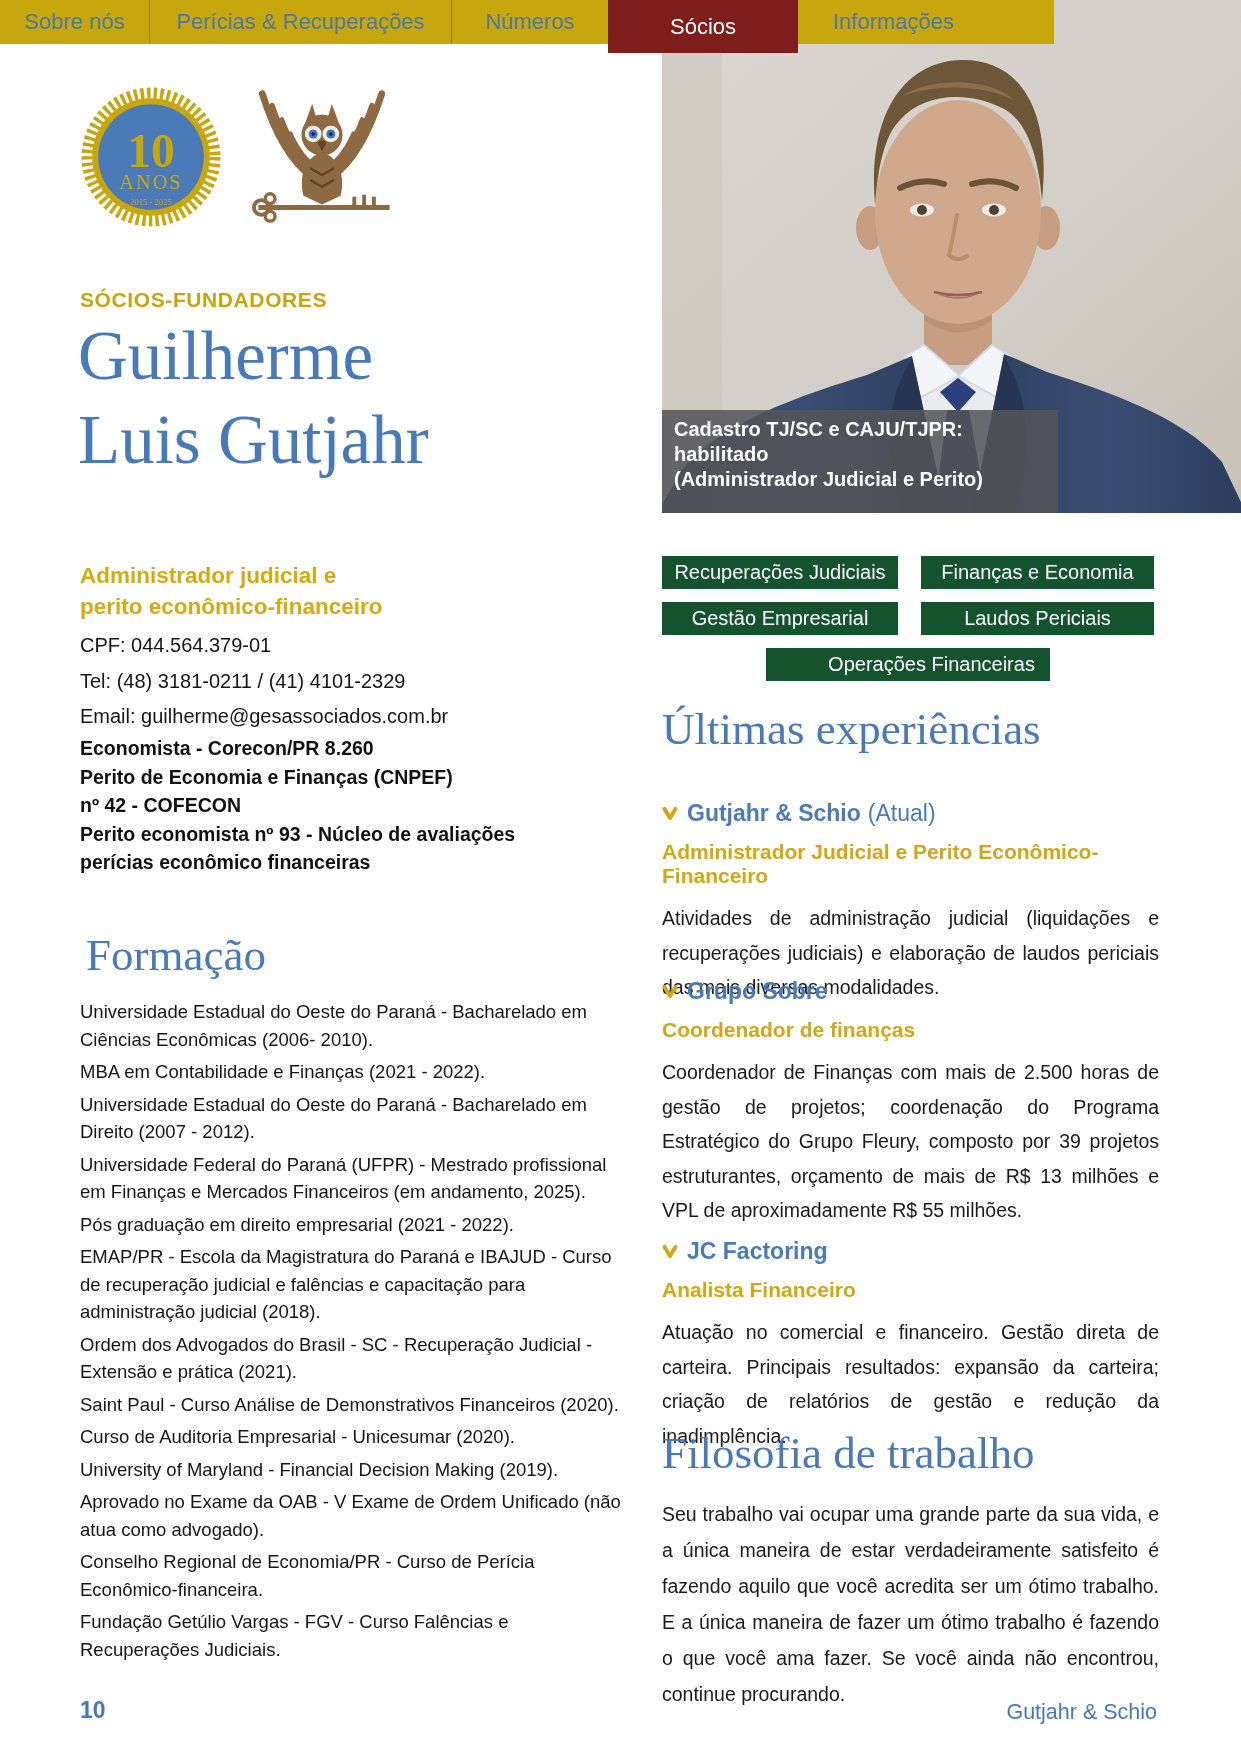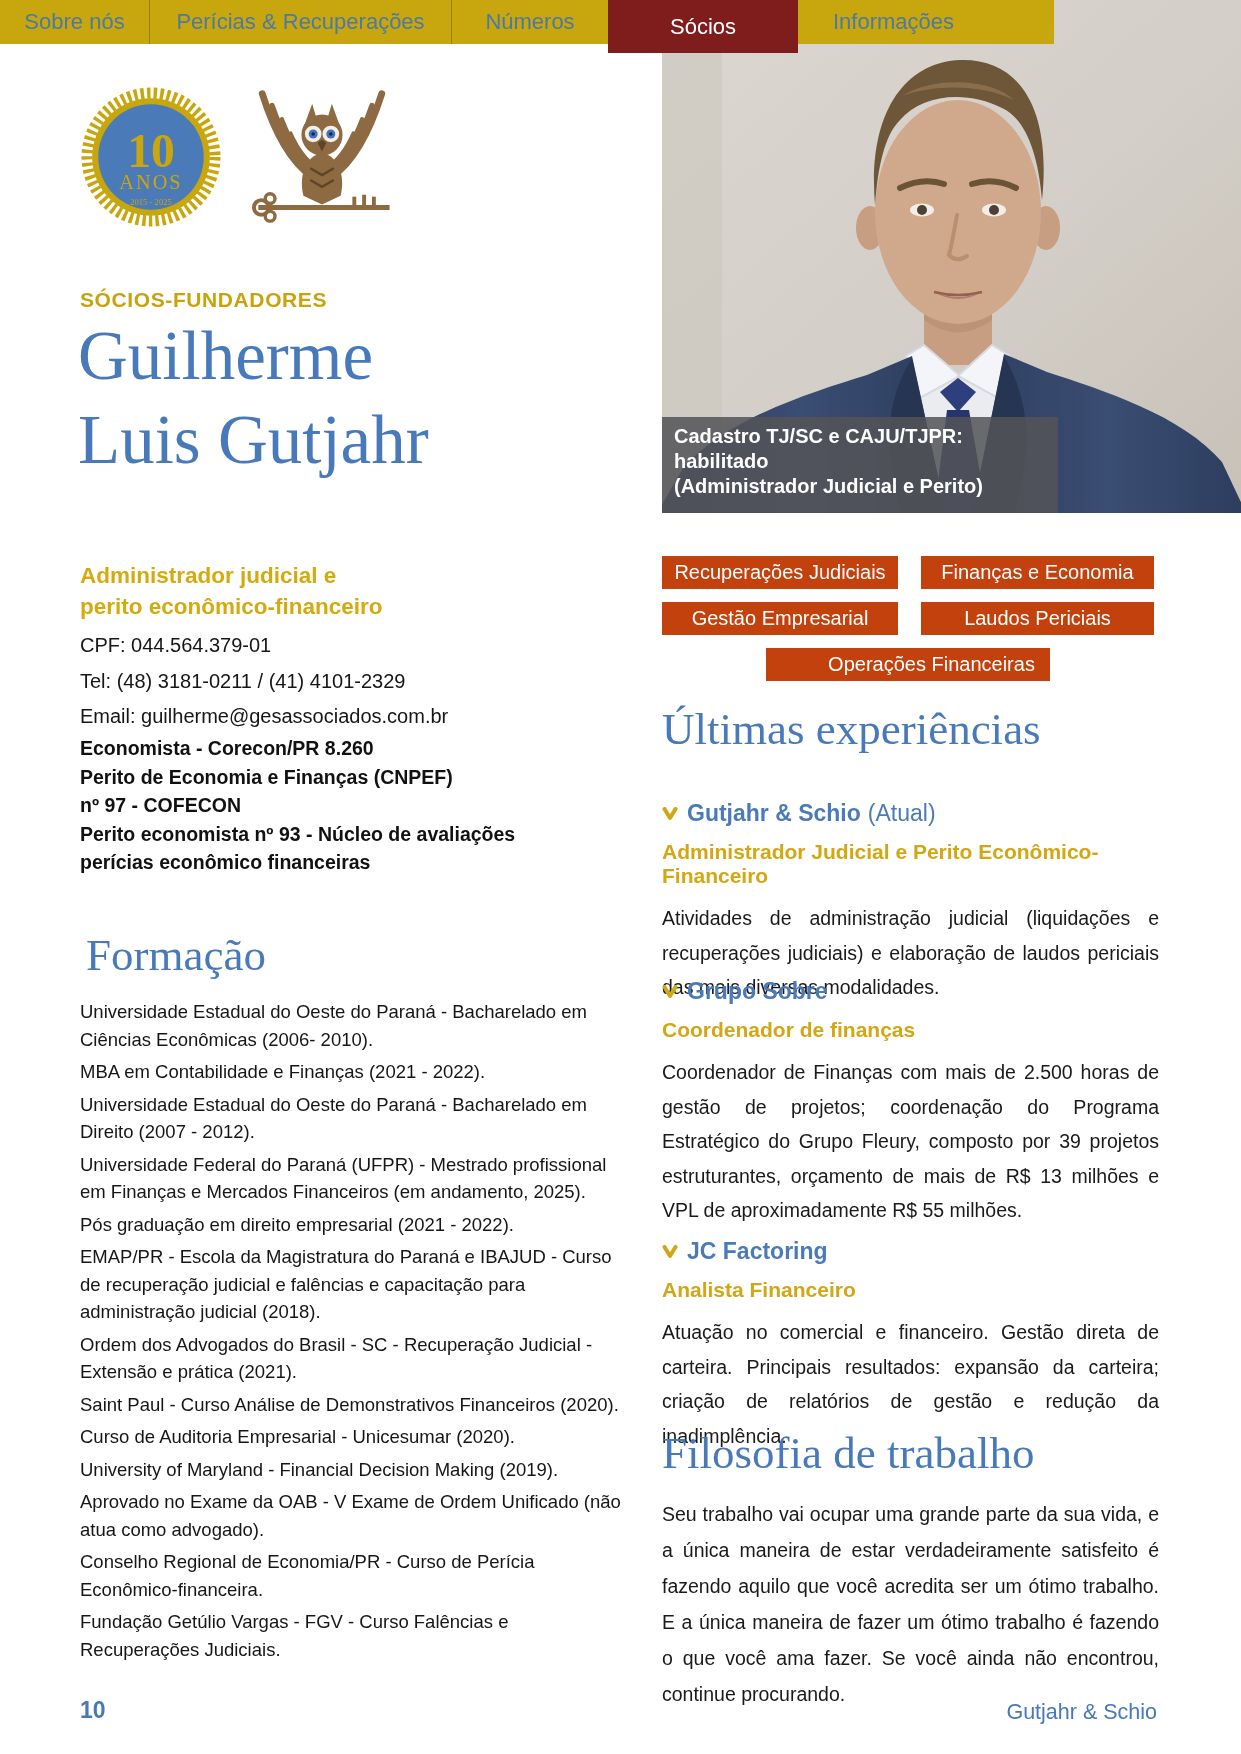--- a/index.html
+++ b/index.html
@@ -3,21 +3,21 @@
 <meta charset="utf-8">
 <style>
   html,body{margin:0;padding:0;background:#fff;}
   .page{position:relative;width:1241px;height:1754px;background:#ffffff;overflow:hidden;
         font-family:"Liberation Sans", sans-serif;color:#1c1c1c;}
 
   
   .photo{position:absolute;left:662px;top:0;width:579px;height:513px;z-index:1;}
   .photo svg{display:block;width:100%;height:100%;}
   .photo-caption{position:absolute;left:0;bottom:0;max-width:370px;background:rgba(84,84,88,.86);
-        color:#fff;font-weight:bold;font-size:20px;line-height:25px;padding:7px 14px 14px 12px;}
+        color:#fff;font-weight:bold;font-size:20px;line-height:25px;padding:7px 14px 21px 12px;}
 
   
   .nav{position:absolute;left:0;top:0;width:1054px;height:44px;background:#C8A60D;z-index:3;display:flex;}
   .tab{height:44px;display:flex;align-items:center;justify-content:center;
        font-size:22px;color:#4B7AA6;cursor:pointer;box-sizing:border-box;}
   .tab + .tab{border-left:1px solid rgba(92,78,14,.45);}
   .tab.t0{width:149px;} .tab.t1{width:302px;} .tab.t2{width:157px;}
   .tab.t3{width:190px;} .tab.t4{width:191px;}
   .tab.active{background:#7f1d1d;color:#ffffff;height:53px;border-left:none;}
   .tab.t4{border-left:none;}
@@ -38,21 +38,21 @@
       line-height:28.5px;color:#111;}
   .h-serif{color:#4879BB;font-family:"Liberation Serif", serif;font-size:45px;line-height:50px;}
   .formacao-title{position:absolute;left:78px;top:922px;}
   .edu-list{position:absolute;left:80px;top:998px;width:550px;list-style:none;margin:0;padding:0;
       font-size:18.5px;line-height:27.5px;color:#161616;}
   .edu-list li{margin:0 0 5px 0;}
 
   
   .tags{position:absolute;left:662px;top:556px;display:grid;
         grid-template-columns:236px 233px;column-gap:23px;row-gap:13px;z-index:2;}
-  .tag{background:#c2410c;color:#fff;font-size:20px;height:33px;line-height:33px;
+  .tag{background:#14532d;color:#fff;font-size:20px;height:33px;line-height:33px;
        text-align:center;cursor:pointer;}
   .tag.t5{grid-column:1 / span 2;justify-self:center;width:237px;padding-left:47px;}
 
   .exp-title{position:absolute;left:662px;top:704px;}
   .exp{position:absolute;left:662px;width:497px;}
   .exp.e1{top:800px;} .exp.e2{top:978px;} .exp.e3{top:1238px;}
   .exp-head{display:flex;align-items:center;font-size:23px;margin-bottom:13px;}
   .chev{margin-right:9px;flex:0 0 auto;}
   .company{color:#4A7AB8;font-weight:bold;}
   .suffix{color:#4A7AB8;font-weight:normal;margin-left:7px;}
@@ -207,21 +207,21 @@
 
   <div class="contacts">
     <div>CPF: 044.564.379-01</div>
     <div>Tel: (48) 3181-0211 / (41) 4101-2329</div>
     <div>Email: guilherme@gesassociados.com.br</div>
   </div>
 
   <div class="creds">
     <div>Economista - Corecon/PR 8.260</div>
     <div>Perito de Economia e Finanças (CNPEF)</div>
-    <div>nº 97 - COFECON</div>
+    <div>nº 42 - COFECON</div>
     <div>Perito economista nº 93 - Núcleo de avaliações</div>
     <div>perícias econômico financeiras</div>
   </div>
 
   <h2 class="h-serif formacao-title" style="margin:8px;font-weight:normal;">Formação</h2>
 
   <ul class="edu-list">
     <li>Universidade Estadual do Oeste do Paraná - Bacharelado em Ciências Econômicas (2006- 2010).</li>
     <li>MBA em Contabilidade e Finanças (2021 - 2022).</li>
     <li>Universidade Estadual do Oeste do Paraná - Bacharelado em Direito (2007 - 2012).</li>

